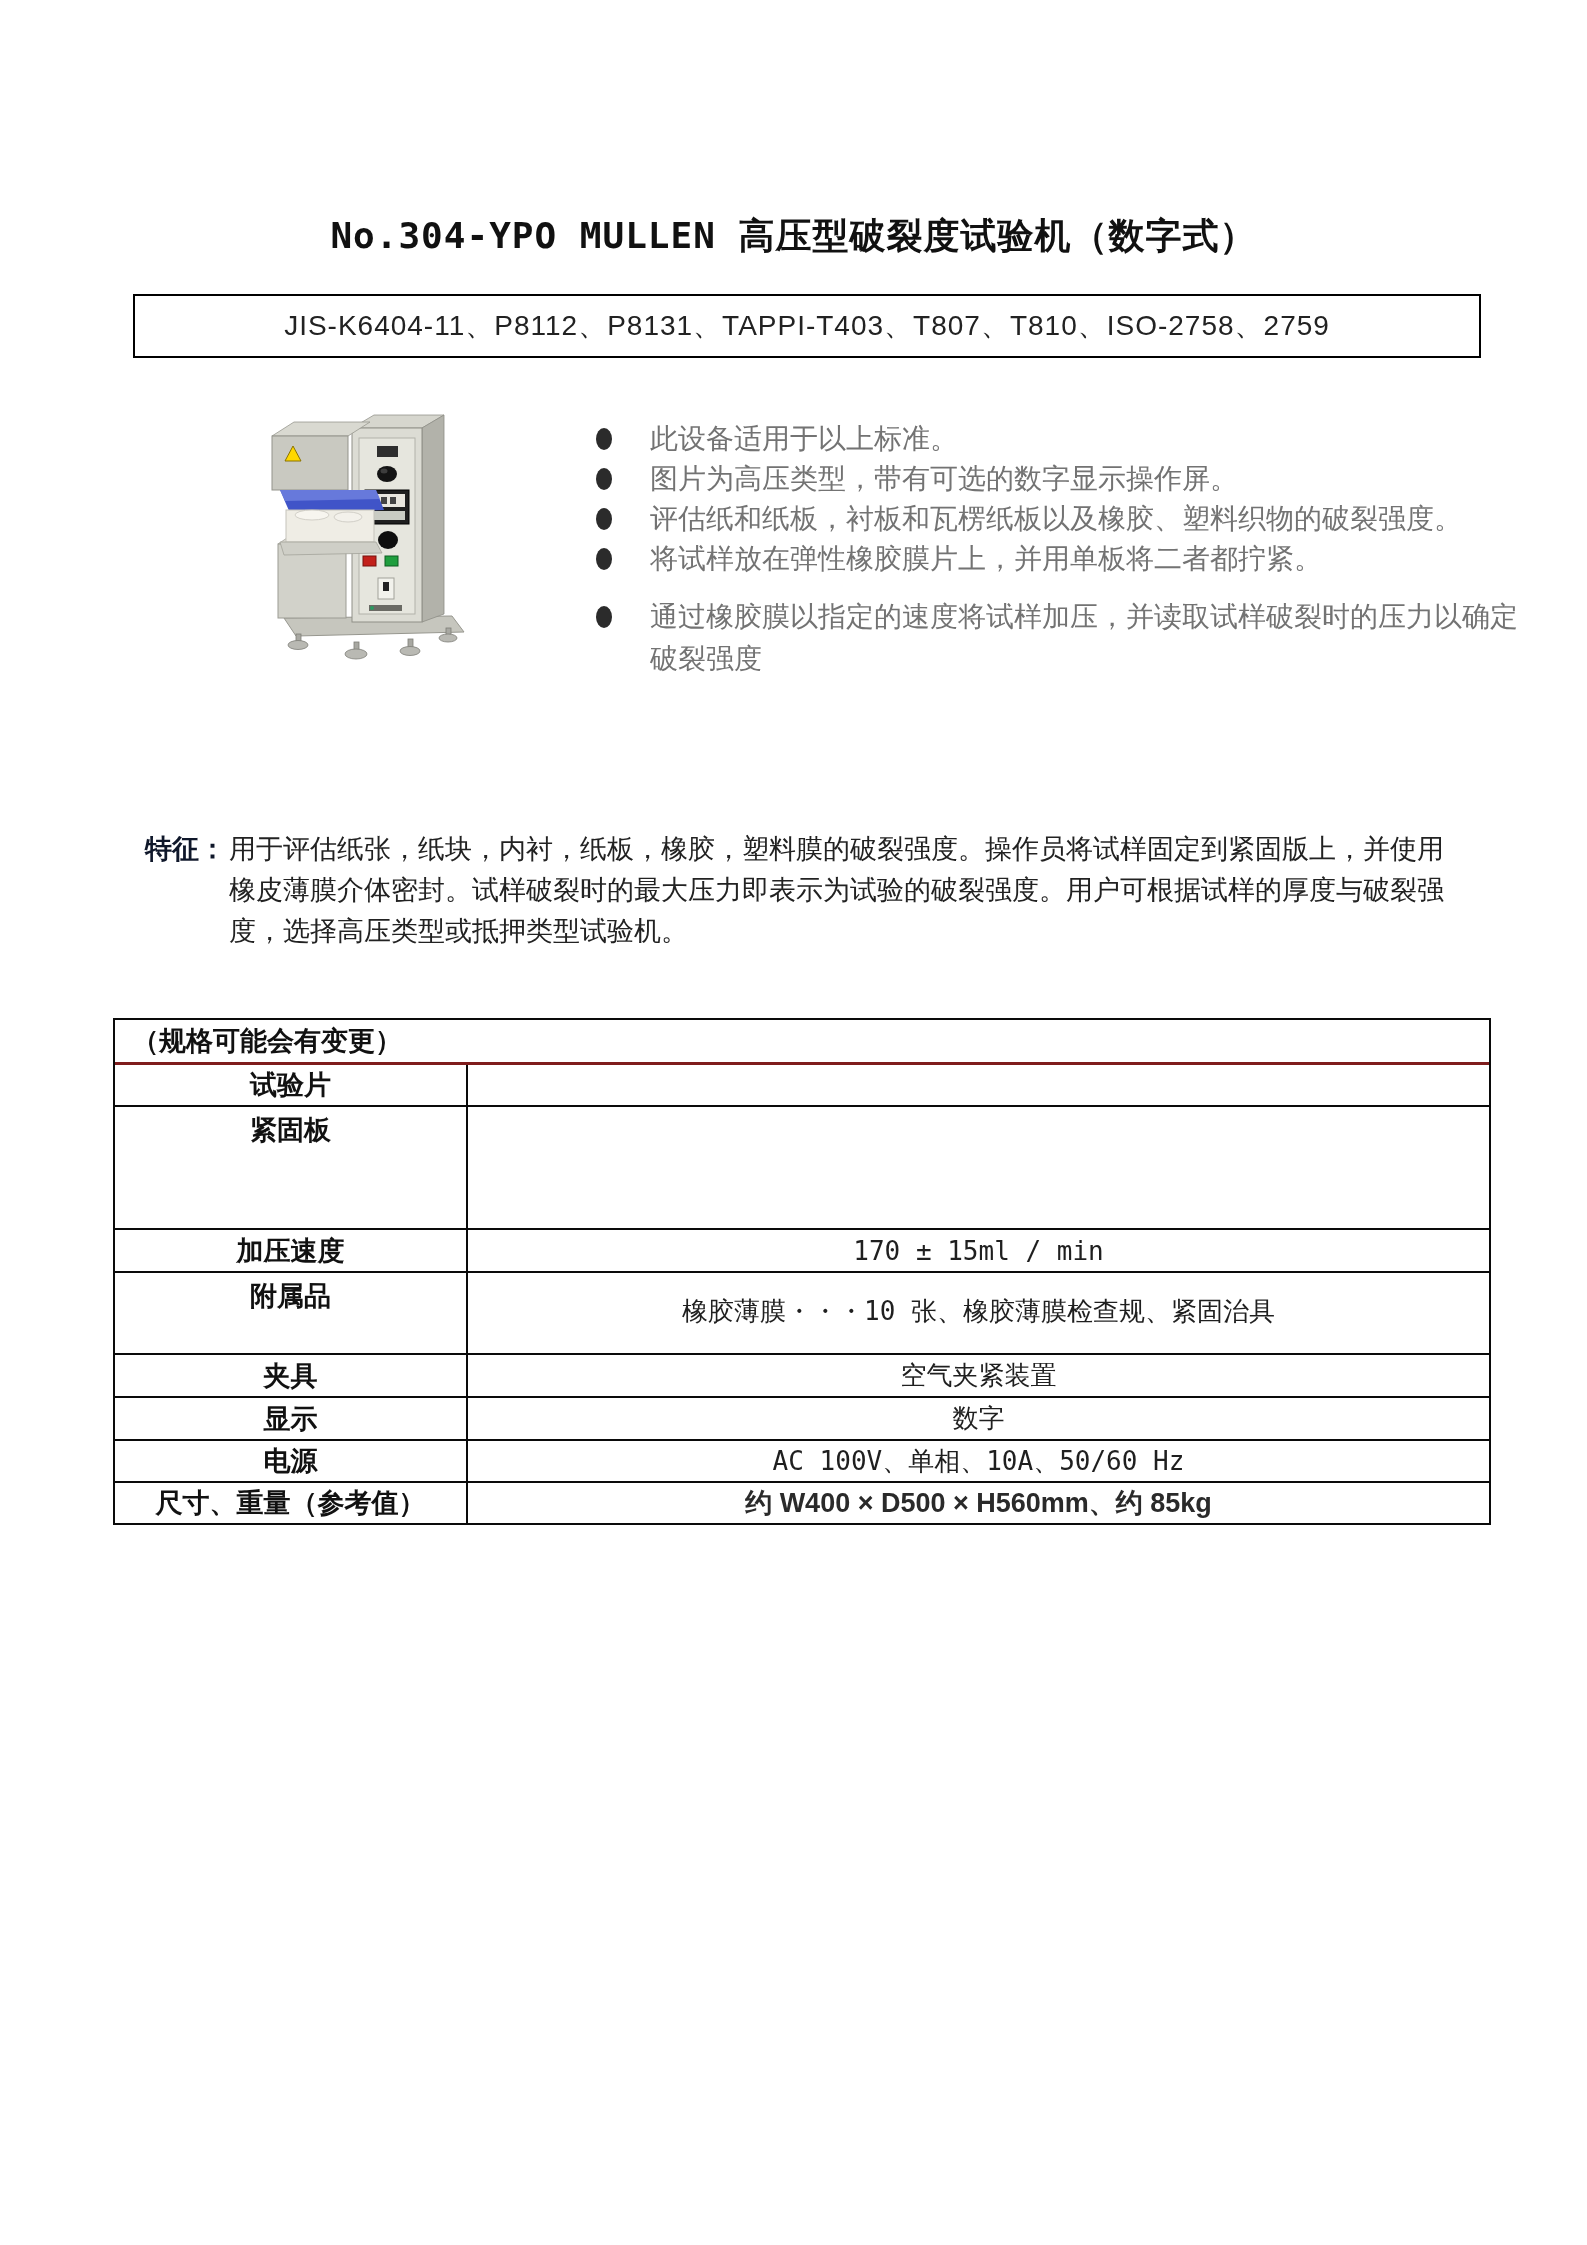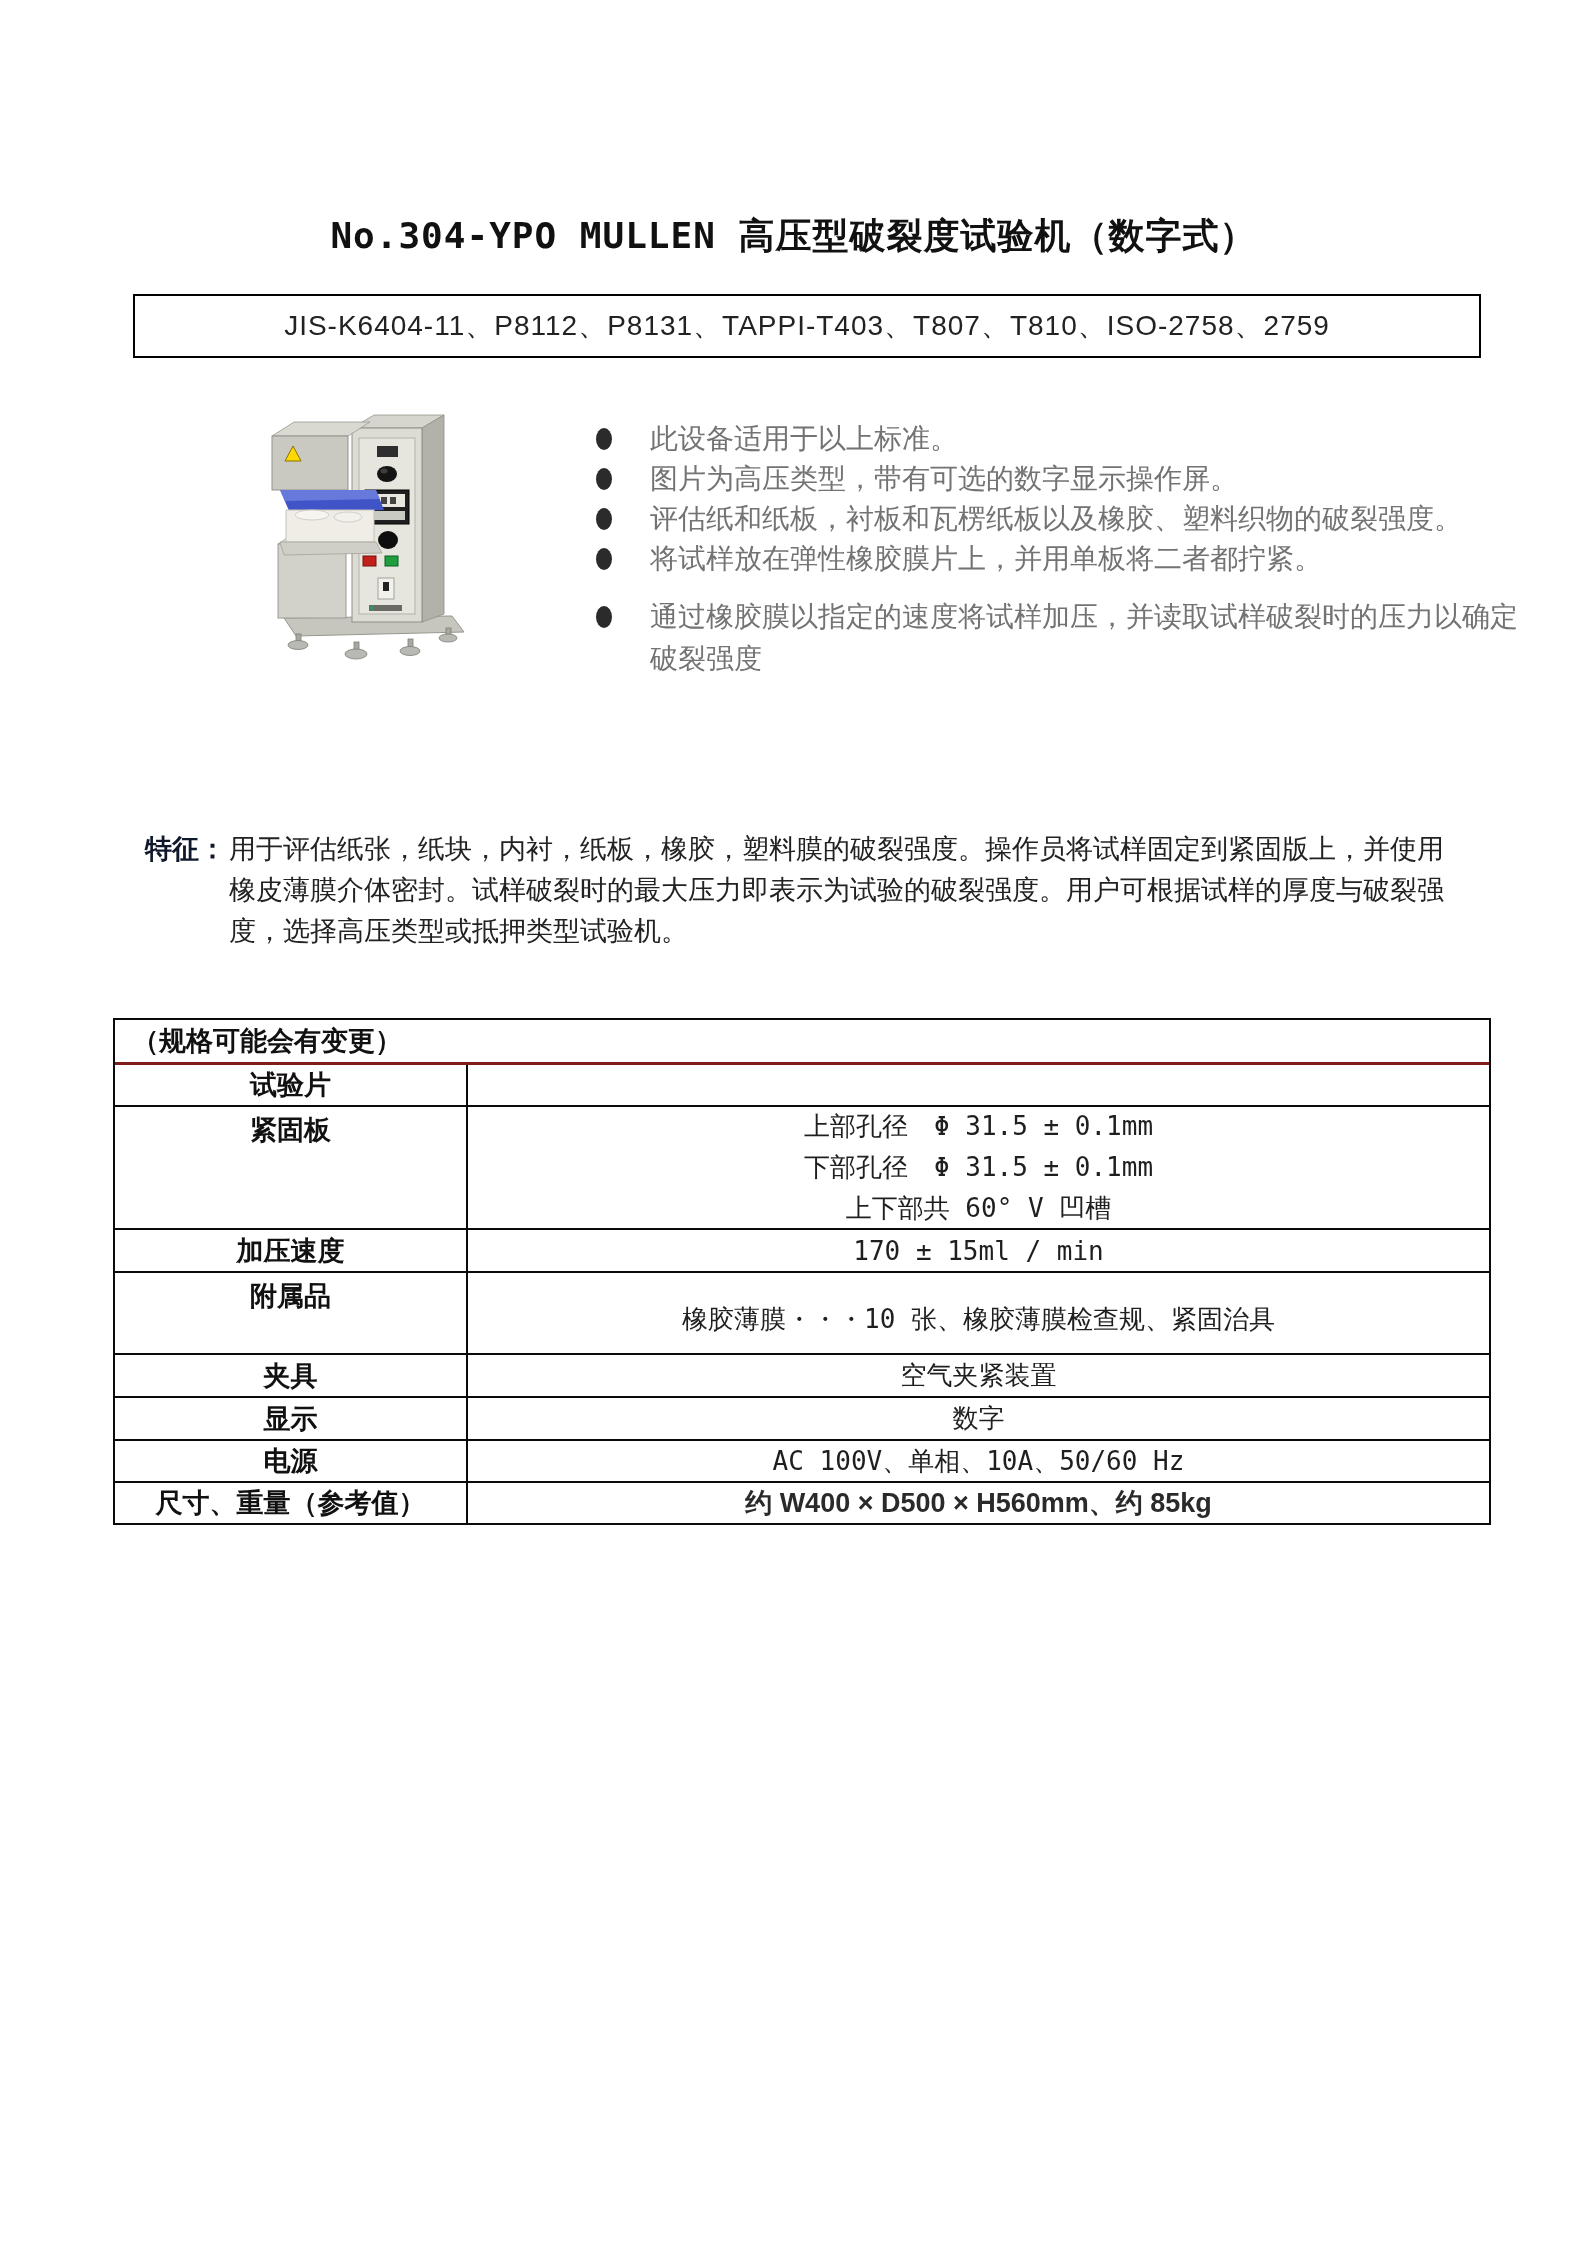--- a/index.html
+++ b/index.html
@@ -77,21 +77,21 @@
     font-weight:bold; font-size:27px; color:#111;
   }
   .t-label.top { align-items:flex-start; padding-top:5px; }
   .t-value {
     flex:1; display:flex; align-items:center; justify-content:center;
     font-size:26px; color:#1f1f1f;
     font-family:"DejaVu Sans Mono","DejaVu Serif",serif;
   }
   .t-value.multi { flex-direction:column; justify-content:center; }
   .t-value.multi div { line-height:41px; white-space:nowrap; }
-  .t-value.low { align-items:flex-end; padding-bottom:16px; }
+  .t-value.low { align-items:flex-end; padding-bottom:24px; }
   .t-value.sans {
     font-family:"Liberation Sans","DejaVu Sans",sans-serif;
     font-weight:600; font-size:27px; color:#2a2a2a;
   }
   .h40 { height:40px; } .h41 { height:41px; } .h80 { height:80px; } .h121 { height:121px; }
 </style>
 </head>
 <body>
 
 <div class="page">
@@ -193,25 +193,20 @@
 
   <div class="spec-table">
     <div class="t-caption">（规格可能会有变更）</div>
 
     <div class="t-row first h40">
       <div class="t-label">试验片</div>
     </div>
 
     <div class="t-row h121">
       <div class="t-label top">紧固板</div>
-      <div class="t-value multi">
-        <div>上部孔径　Φ 31.5 ± 0.1mm</div>
-        <div>下部孔径　Φ 31.5 ± 0.1mm</div>
-        <div>上下部共 60° V 凹槽</div>
-      </div>
     </div>
 
     <div class="t-row h41">
       <div class="t-label">加压速度</div>
       <div class="t-value">170 ± 15ml / min</div>
     </div>
 
     <div class="t-row h80">
       <div class="t-label top">附属品</div>
       <div class="t-value low">橡胶薄膜・・・10 张、橡胶薄膜检查规、紧固治具</div>

